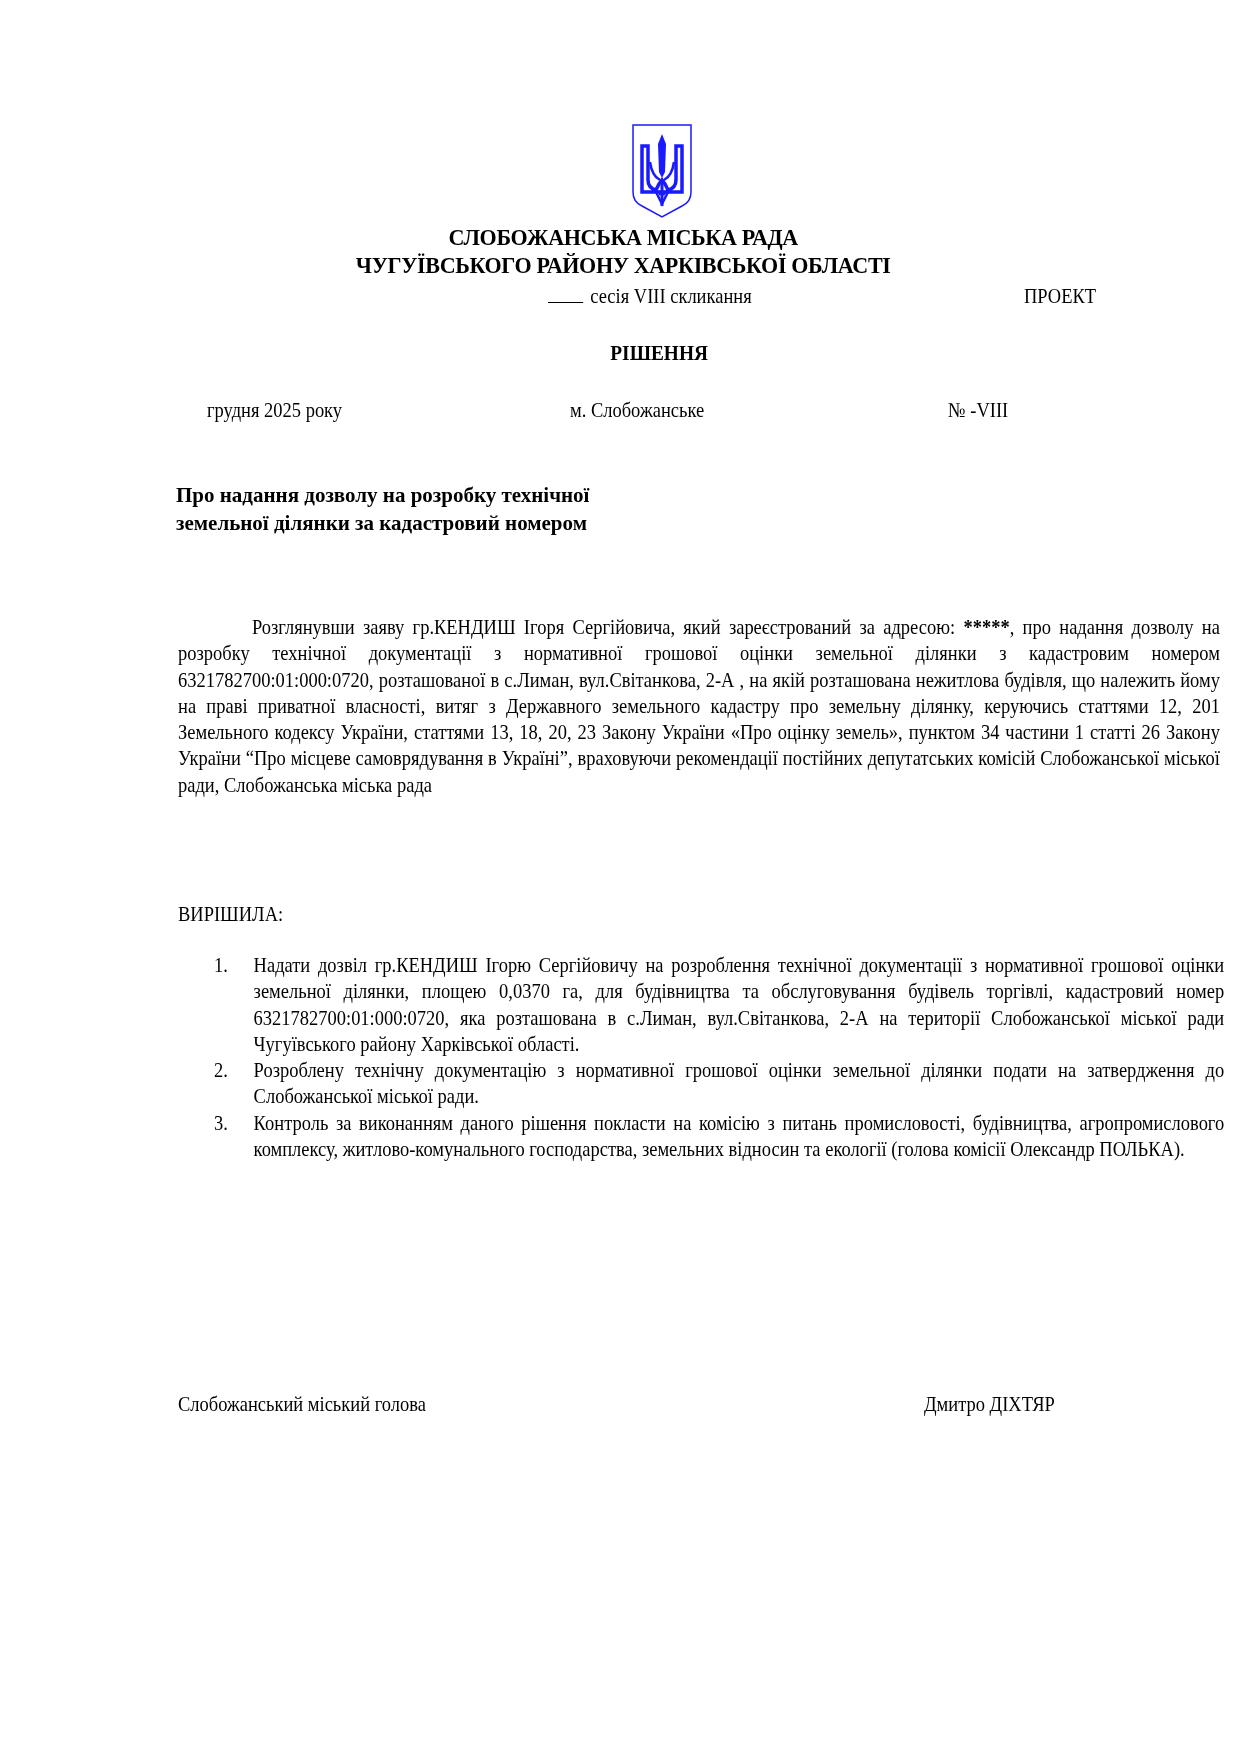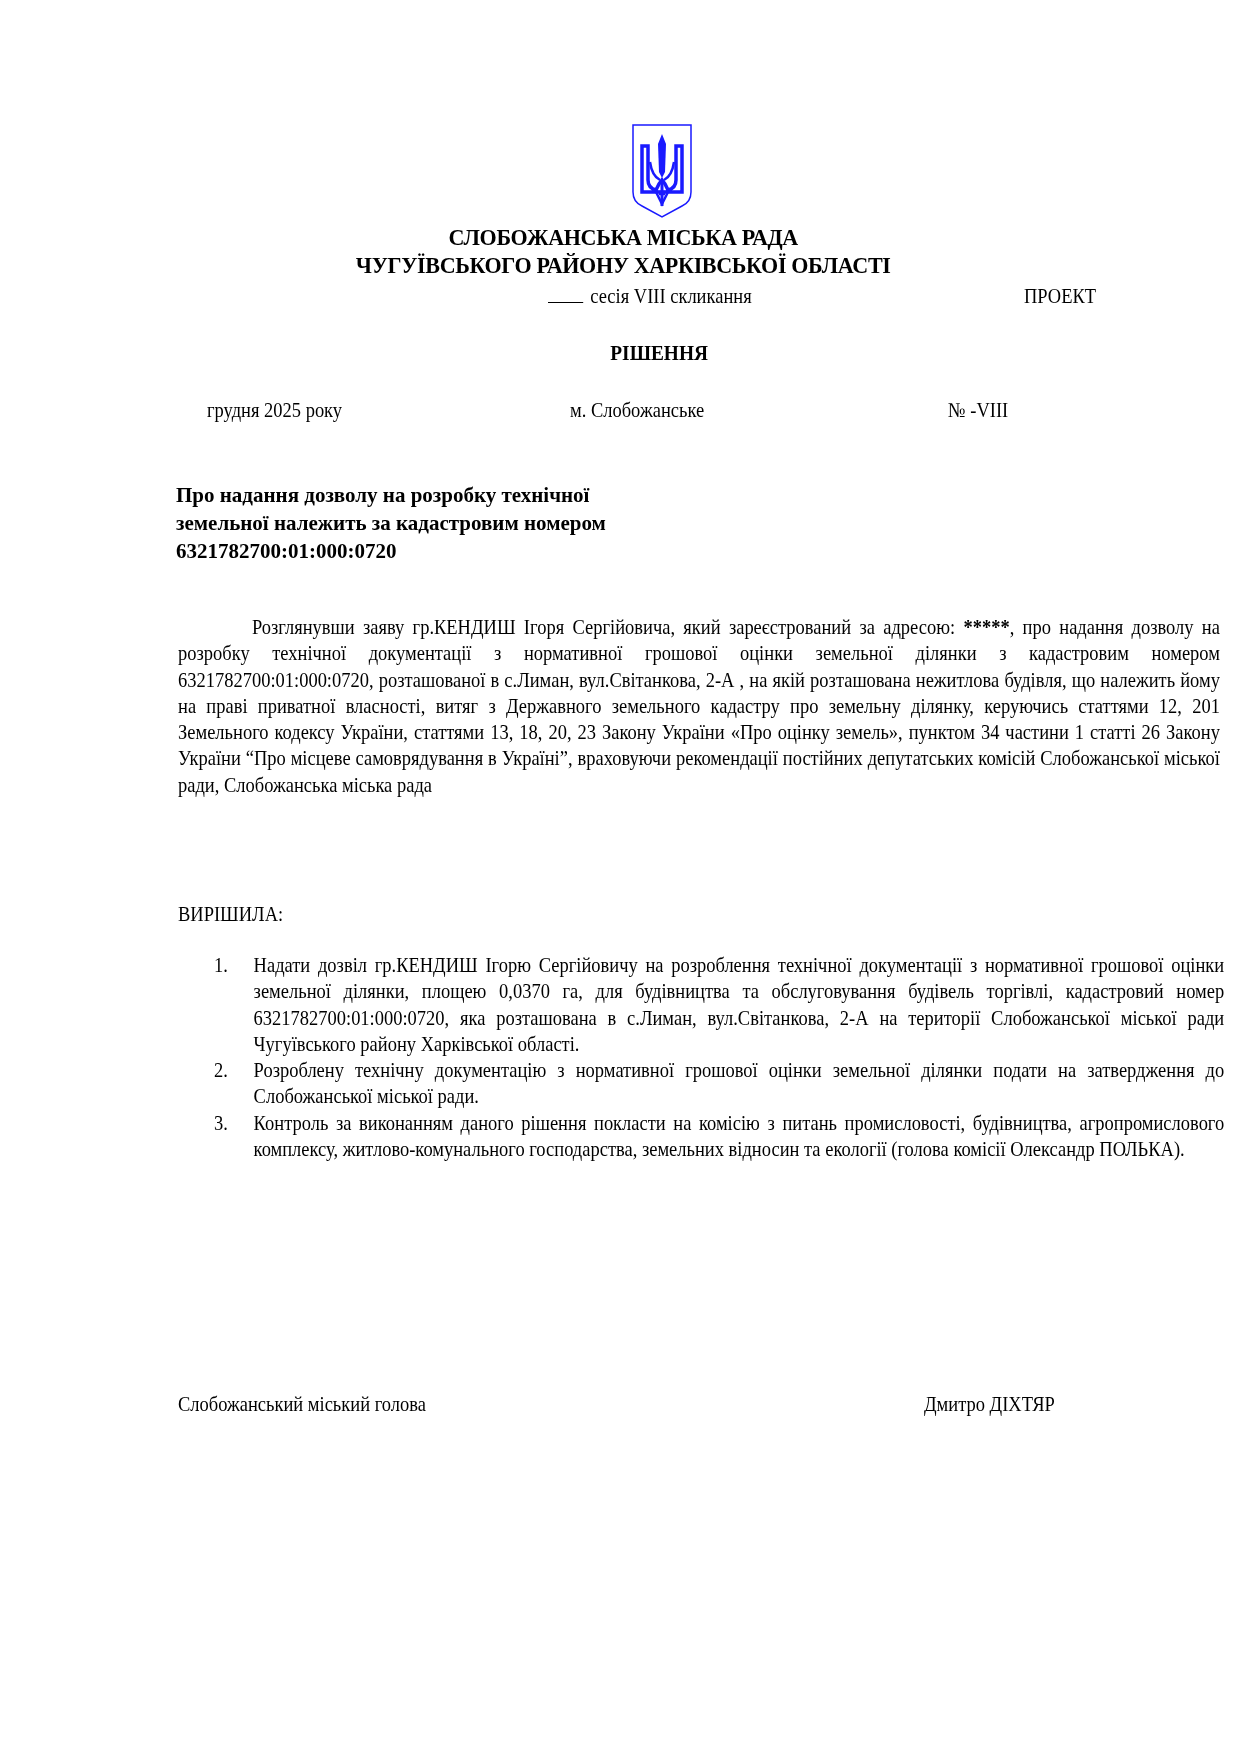--- a/index.html
+++ b/index.html
@@ -55,22 +55,21 @@
 <div class="abs project">ПРОЕКТ</div>
 
 <div class="abs decision">РІШЕННЯ</div>
 
 <div class="abs date">грудня 2025 року</div>
 <div class="abs place">м. Слобожанське</div>
 <div class="abs number">№ -VIII</div>
 
 <div class="abs subject">
   <div>Про надання дозволу на розробку технічної</div>
-  <div>земельної належить за кадастровим номером</div>
-  <div>6321782700:01:000:0720</div>
+  <div>земельної ділянки за кадастровий номером</div>
 </div>
 
 <div class="abs body-text"><span class="indent"></span><span>Розглянувши заяву гр.КЕНДИШ Ігоря Сергійовича, який зареєстрований за адресою: </span><b>*****</b><span>, про надання дозволу на розробку технічної документації з нормативної грошової оцінки земельної ділянки з кадастровим номером 6321782700:01:000:0720, розташованої в с.Лиман, вул.Світанкова, 2-А , на якій розташована нежитлова будівля, що належить йому на праві приватної власності, витяг з Державного земельного кадастру про земельну ділянку, керуючись статтями 12, 201 Земельного  кодексу  України, статтями 13, 18, 20, 23 Закону України «Про оцінку земель», пунктом 34 частини 1 статті 26  Закону України “Про  місцеве  самоврядування в Україні”, враховуючи рекомендації постійних депутатських комісій Слобожанської міської ради, Слобожанська міська  рада</span></div>
 
 <div class="abs resolved">ВИРІШИЛА:</div>
 
 <div class="abs list">
   <div class="item">
     <span class="num">1.</span>
     <span class="txt">Надати дозвіл гр.КЕНДИШ Ігорю Сергійовичу на розроблення технічної документації з нормативної грошової оцінки земельної ділянки, площею 0,0370 га, для будівництва та обслуговування будівель торгівлі, кадастровий номер 6321782700:01:000:0720, яка розташована в с.Лиман, вул.Світанкова, 2-А на території Слобожанської міської ради Чугуївського району Харківської області.</span>

